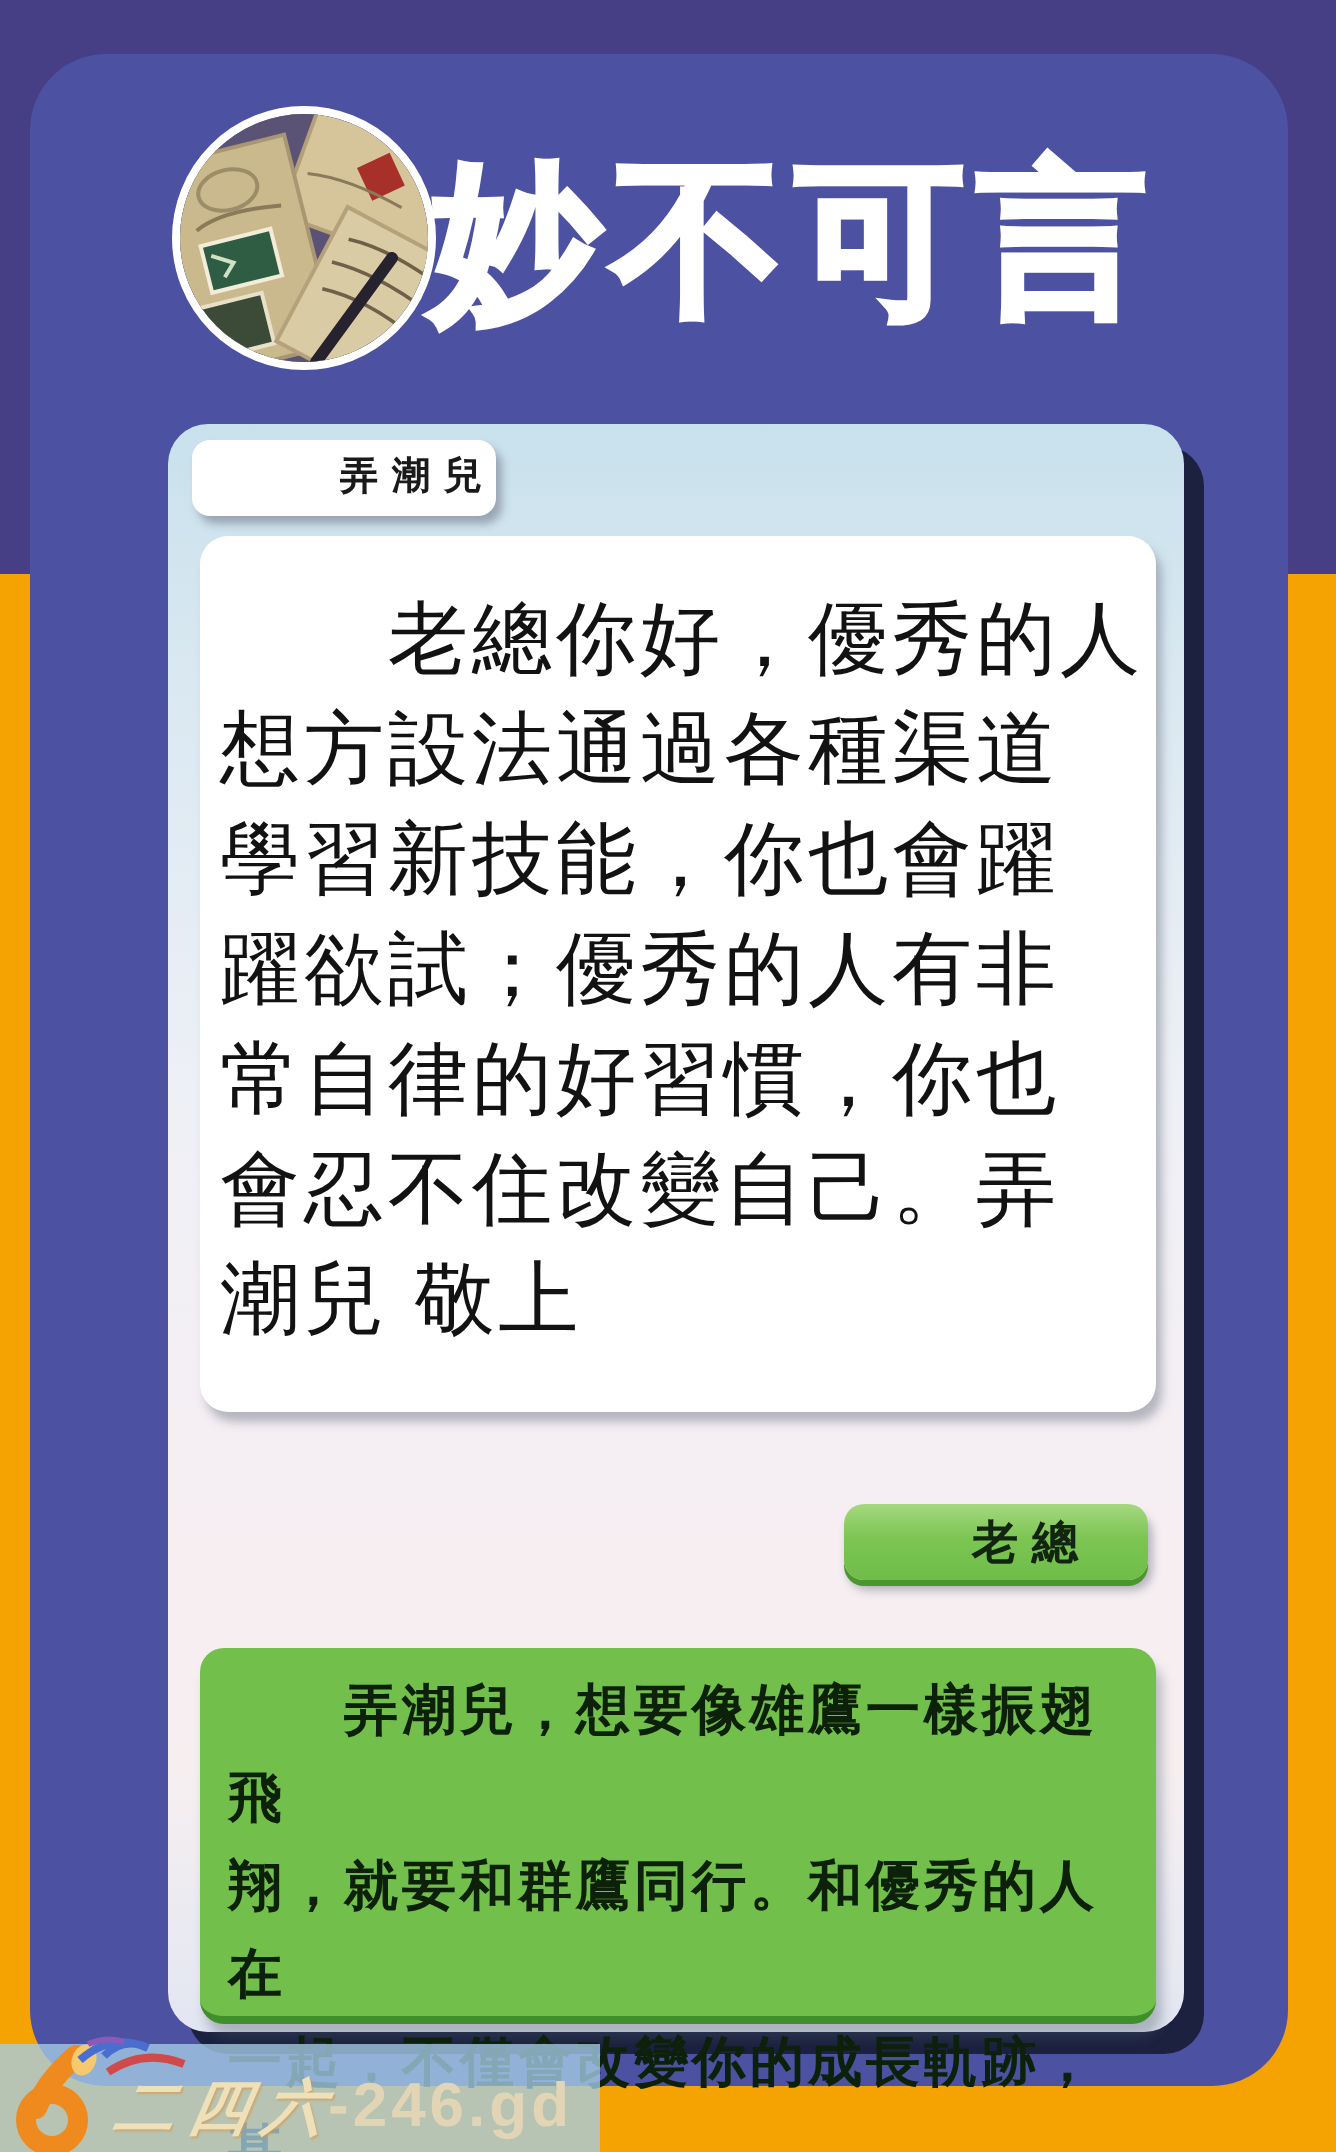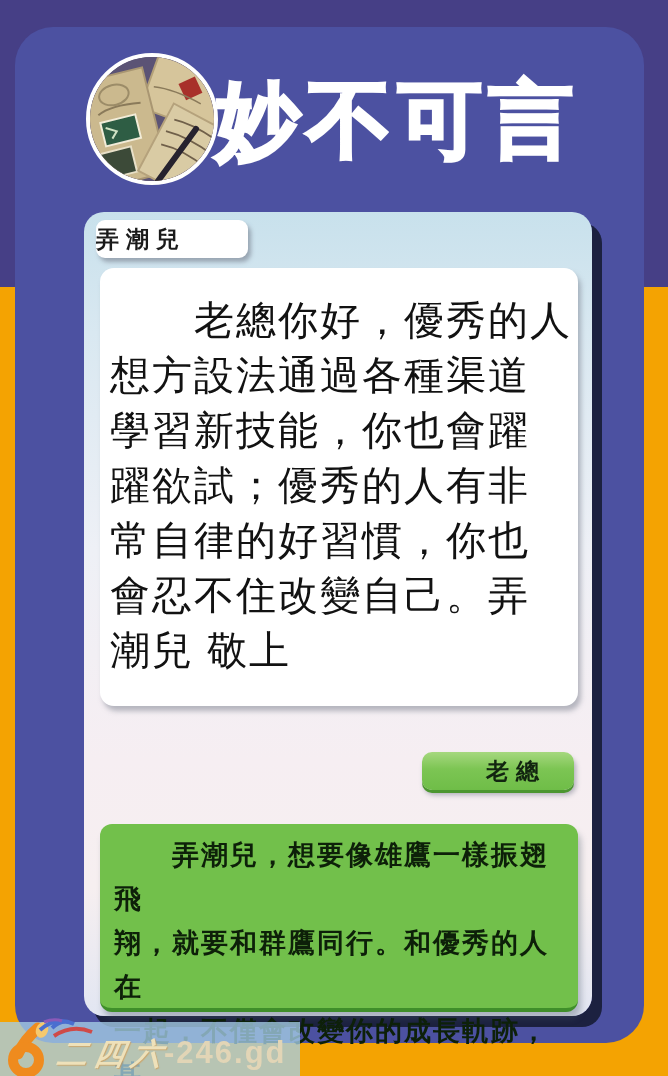--- a/index.html
+++ b/index.html
@@ -36,22 +36,22 @@
     border-radius:20px;
     background:linear-gradient(180deg,
       #c8e1ec 0%, #d9e8f1 15%, #eef0f6 42%,
       #f6eef2 68%, #f6eff0 84%, #e2e6f2 100%);
     box-shadow:10px 11px 0 #1c2140;
   }
   .tag-sender {
     position:absolute; left:12px; top:8px; width:152px; height:38px;
     background:#ffffff; border-radius:9px;
     box-shadow:3px 4px 4px rgba(110,115,130,.55);
-    font-size:23px; font-weight:bold; color:#1a1a1a; letter-spacing:7px;
-    text-align:left; line-height:38px;
+    font-size:19px; font-weight:bold; color:#1a1a1a; letter-spacing:7px;
+    text-align:right; line-height:38px;
   }
   .bubble-sender {
     position:absolute; left:16px; top:56px; width:478px; height:438px;
     background:#ffffff; border-radius:14px;
     box-shadow:3px 5px 5px rgba(120,125,140,.5);
     box-sizing:border-box; padding:25px 6px 0 10px;
     font-size:40px; font-weight:400; color:#121212;
     letter-spacing:2px; line-height:55px; white-space:pre-line;
   }
   .tag-receiver {

